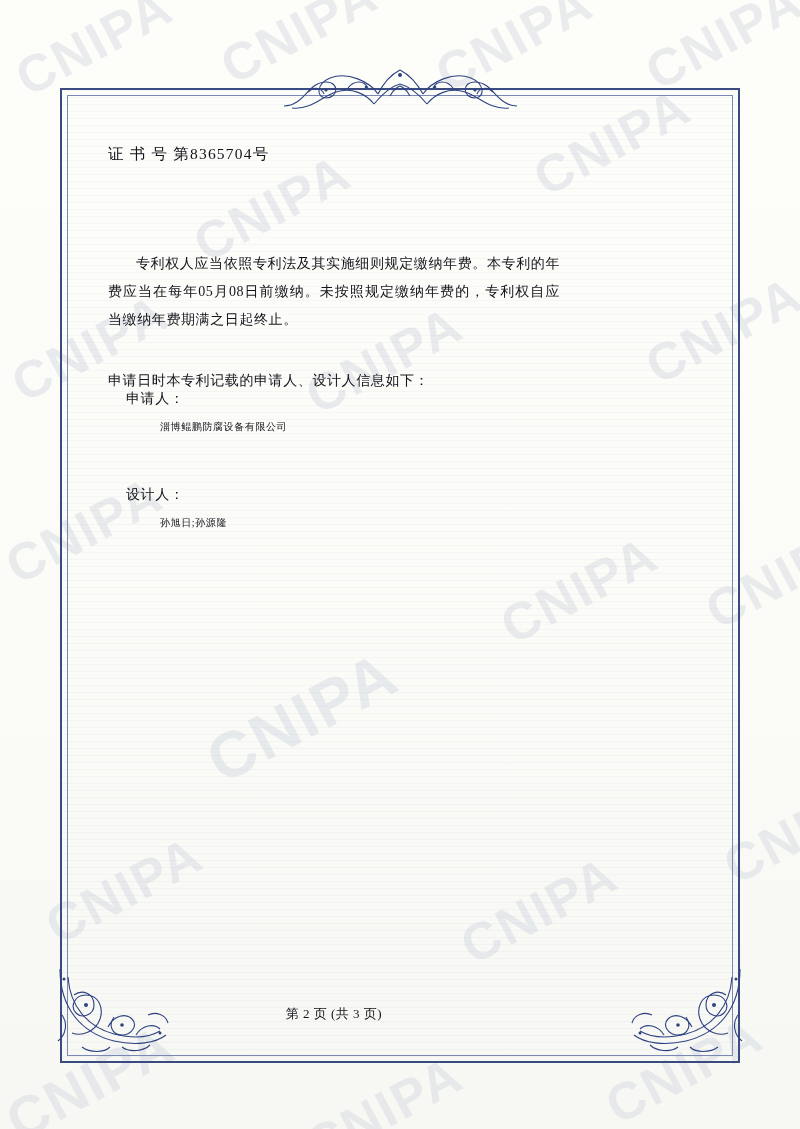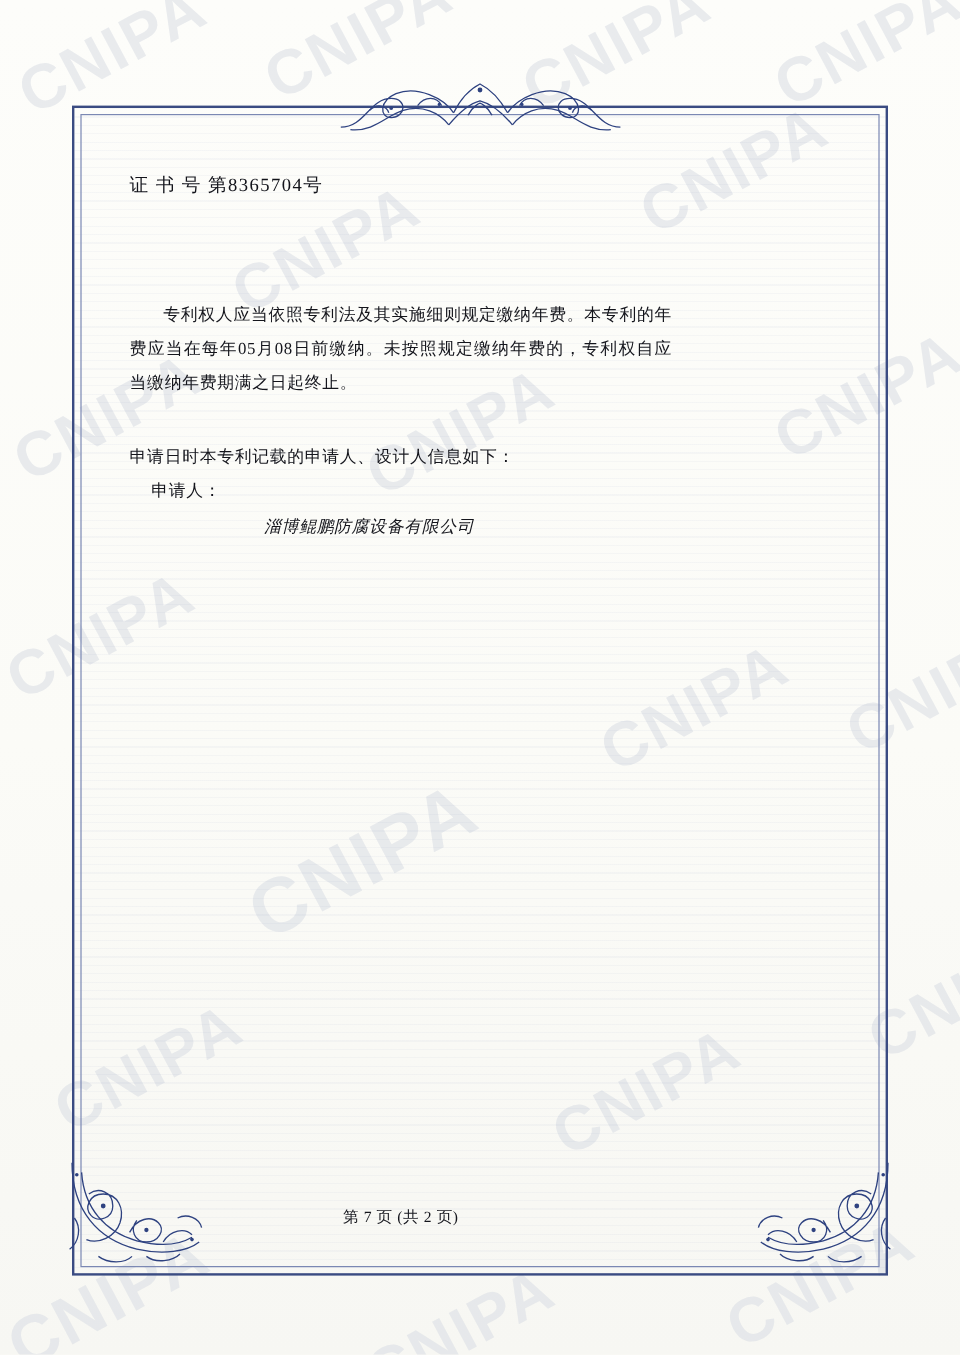--- a/index.html
+++ b/index.html
@@ -108,32 +108,30 @@
   .section-title {
     font-size: 14px;
     color: #14151c;
     margin-top: 38px;
     letter-spacing: 0.6px;
   }
 
   .field-label {
     font-size: 14px;
     color: #14151c;
-    margin-top: 10px;
     margin-left: 18px;
     letter-spacing: 0.6px;
   }
 
   .field-value {
-    font-size: 14px;
+    font-size: 10px;
     color: #14151c;
     margin-top: 12px;
-    margin-left: 112px;
-    letter-spacing: 0.6px;
-    font-style: italic;
+    margin-left: 52px;
+    letter-spacing: 0.6px;
   }
 
   .gap-block { height: 52px; }
 
   #footer {
     position: absolute;
     left: 0;
     right: 0;
     bottom: 40px;
     text-align: center;
@@ -250,17 +248,19 @@
     <div class="para">专利权人应当依照专利法及其实施细则规定缴纳年费。本专利的年费应当在每年05月08日前缴纳。未按照规定缴纳年费的，专利权自应当缴纳年费期满之日起终止。</div>
 
     <div class="section-title">申请日时本专利记载的申请人、设计人信息如下：</div>
 
     <div class="field-label">申请人：</div>
 
     <div class="field-value">淄博鲲鹏防腐设备有限公司</div>
 
     <div class="gap-block"></div>
 
-
-
-    <div id="footer">第 7 页 (共 2 页)</div>
+    <div class="field-label">设计人：</div>
+
+    <div class="field-value">孙旭日;孙源隆</div>
+
+    <div id="footer">第 2 页 (共 3 页)</div>
   </div>
 </div>
 
 </body></html>

